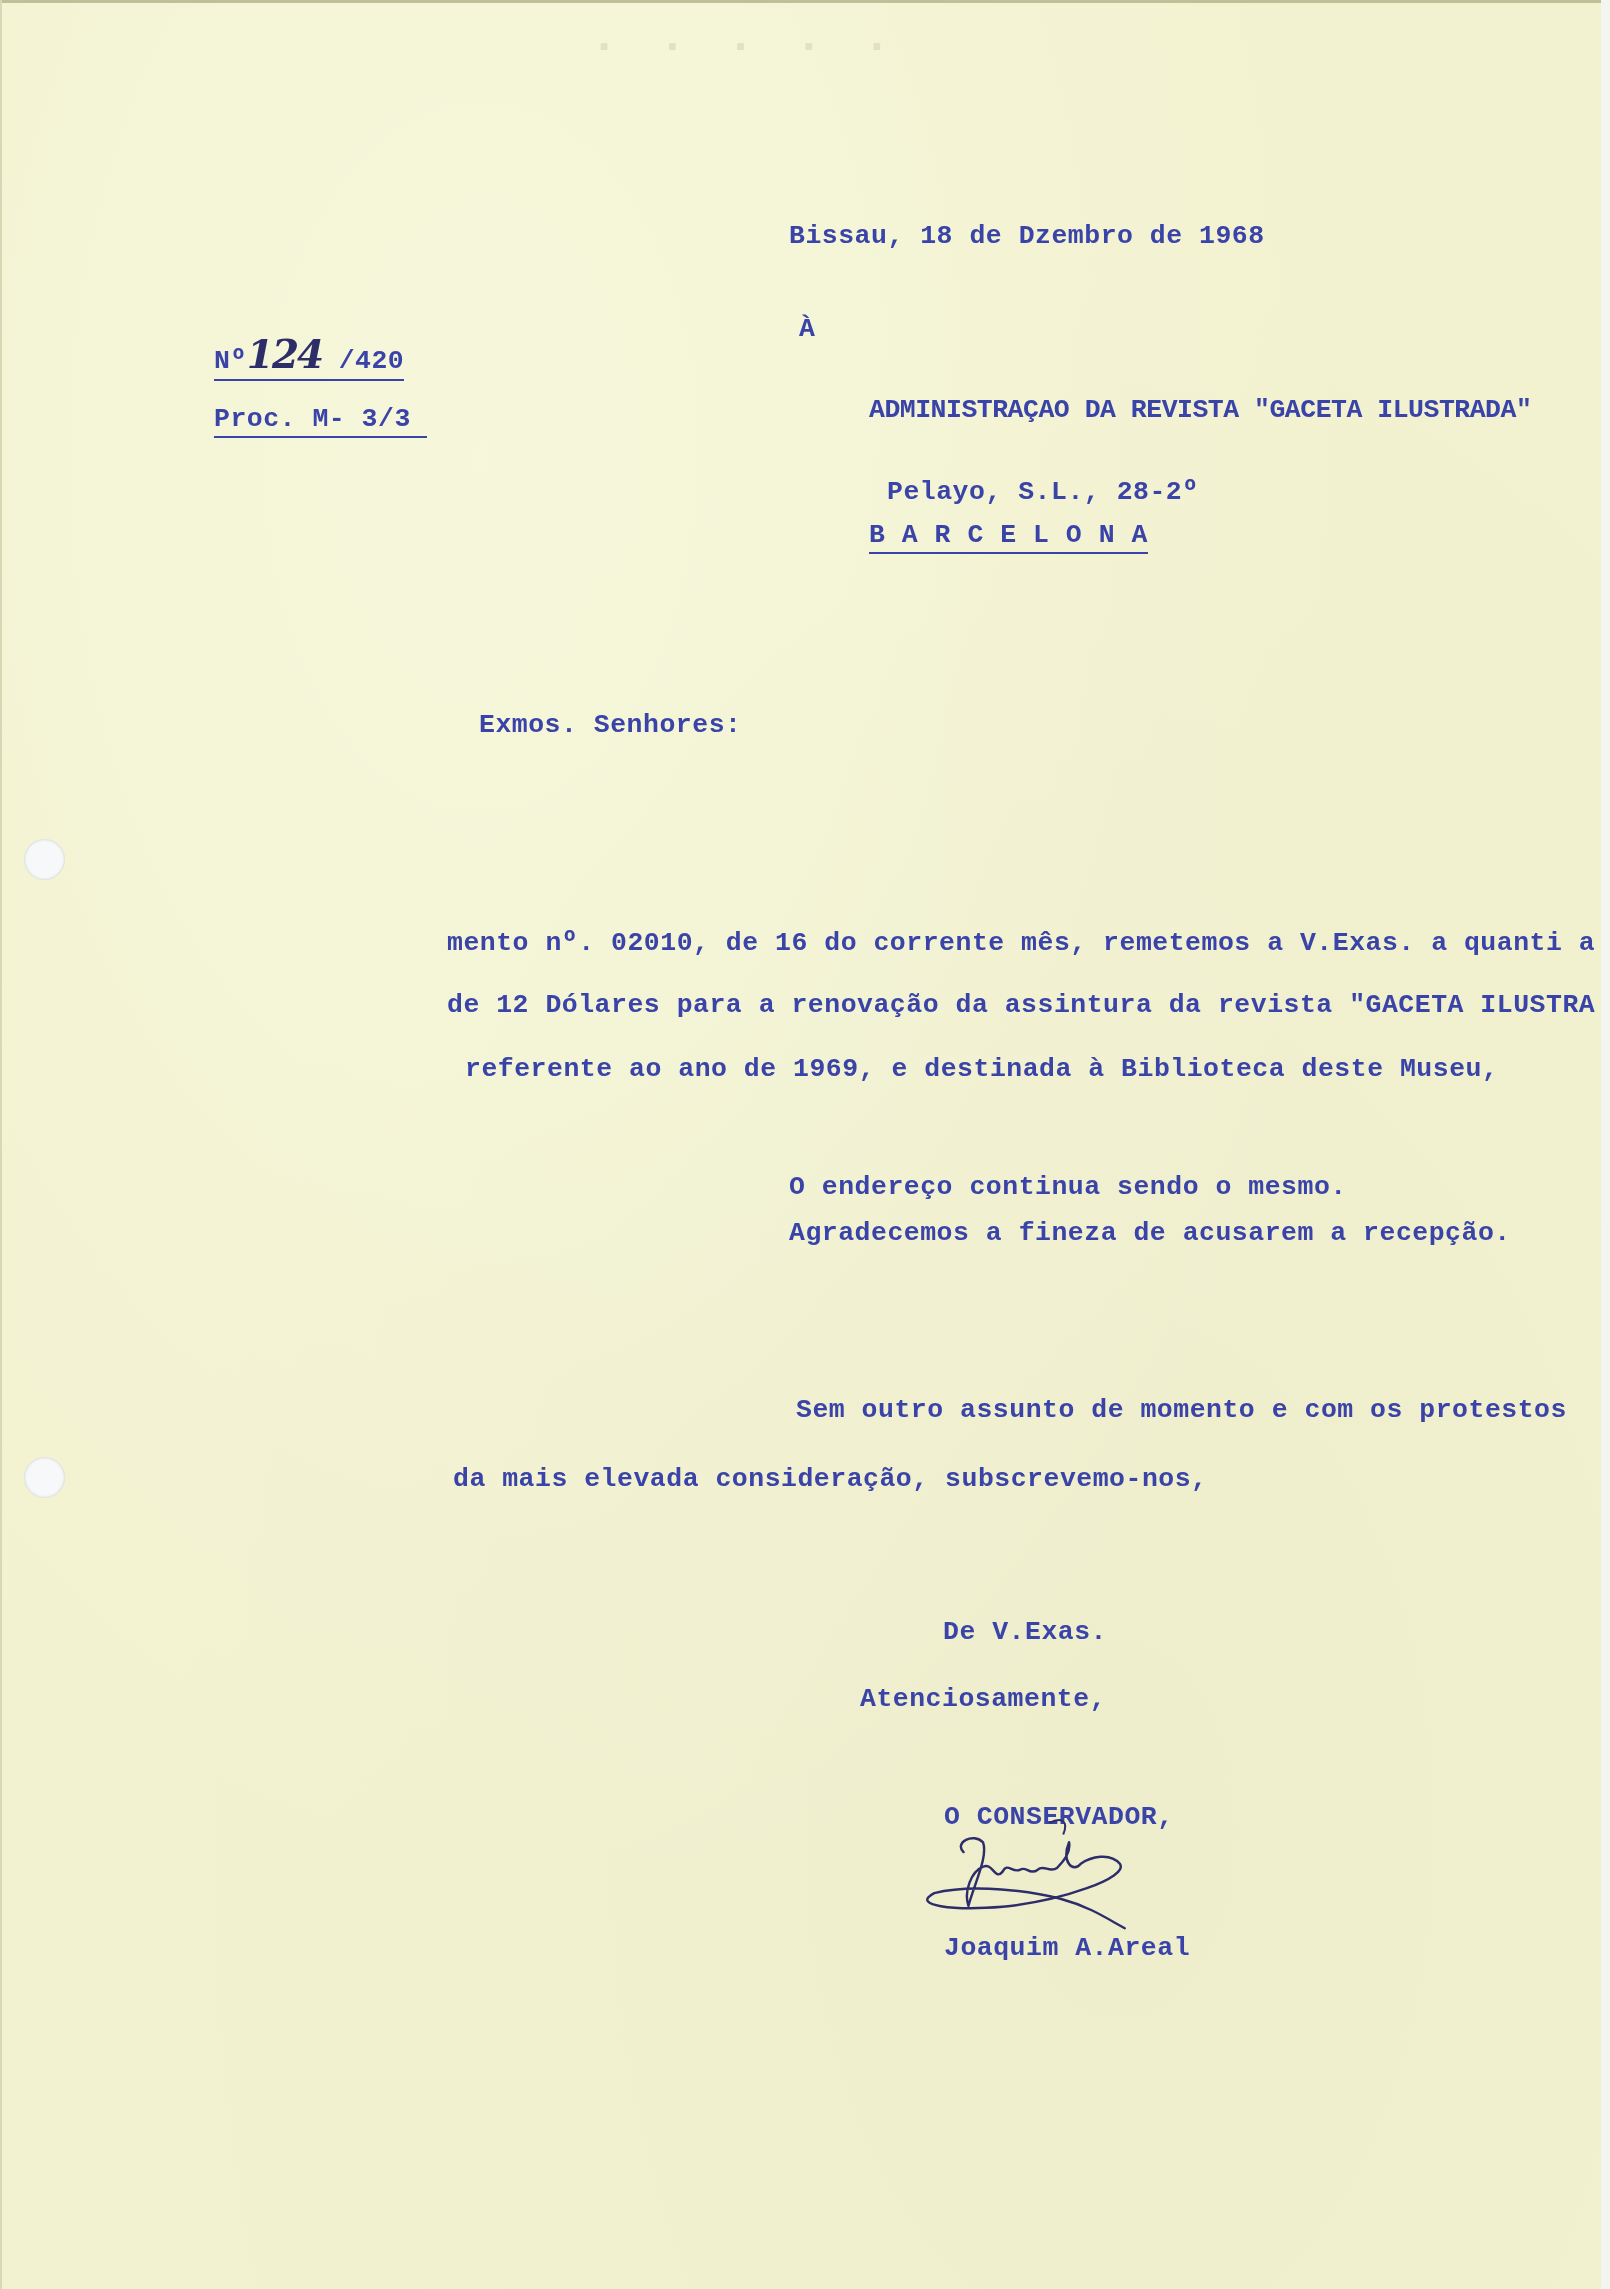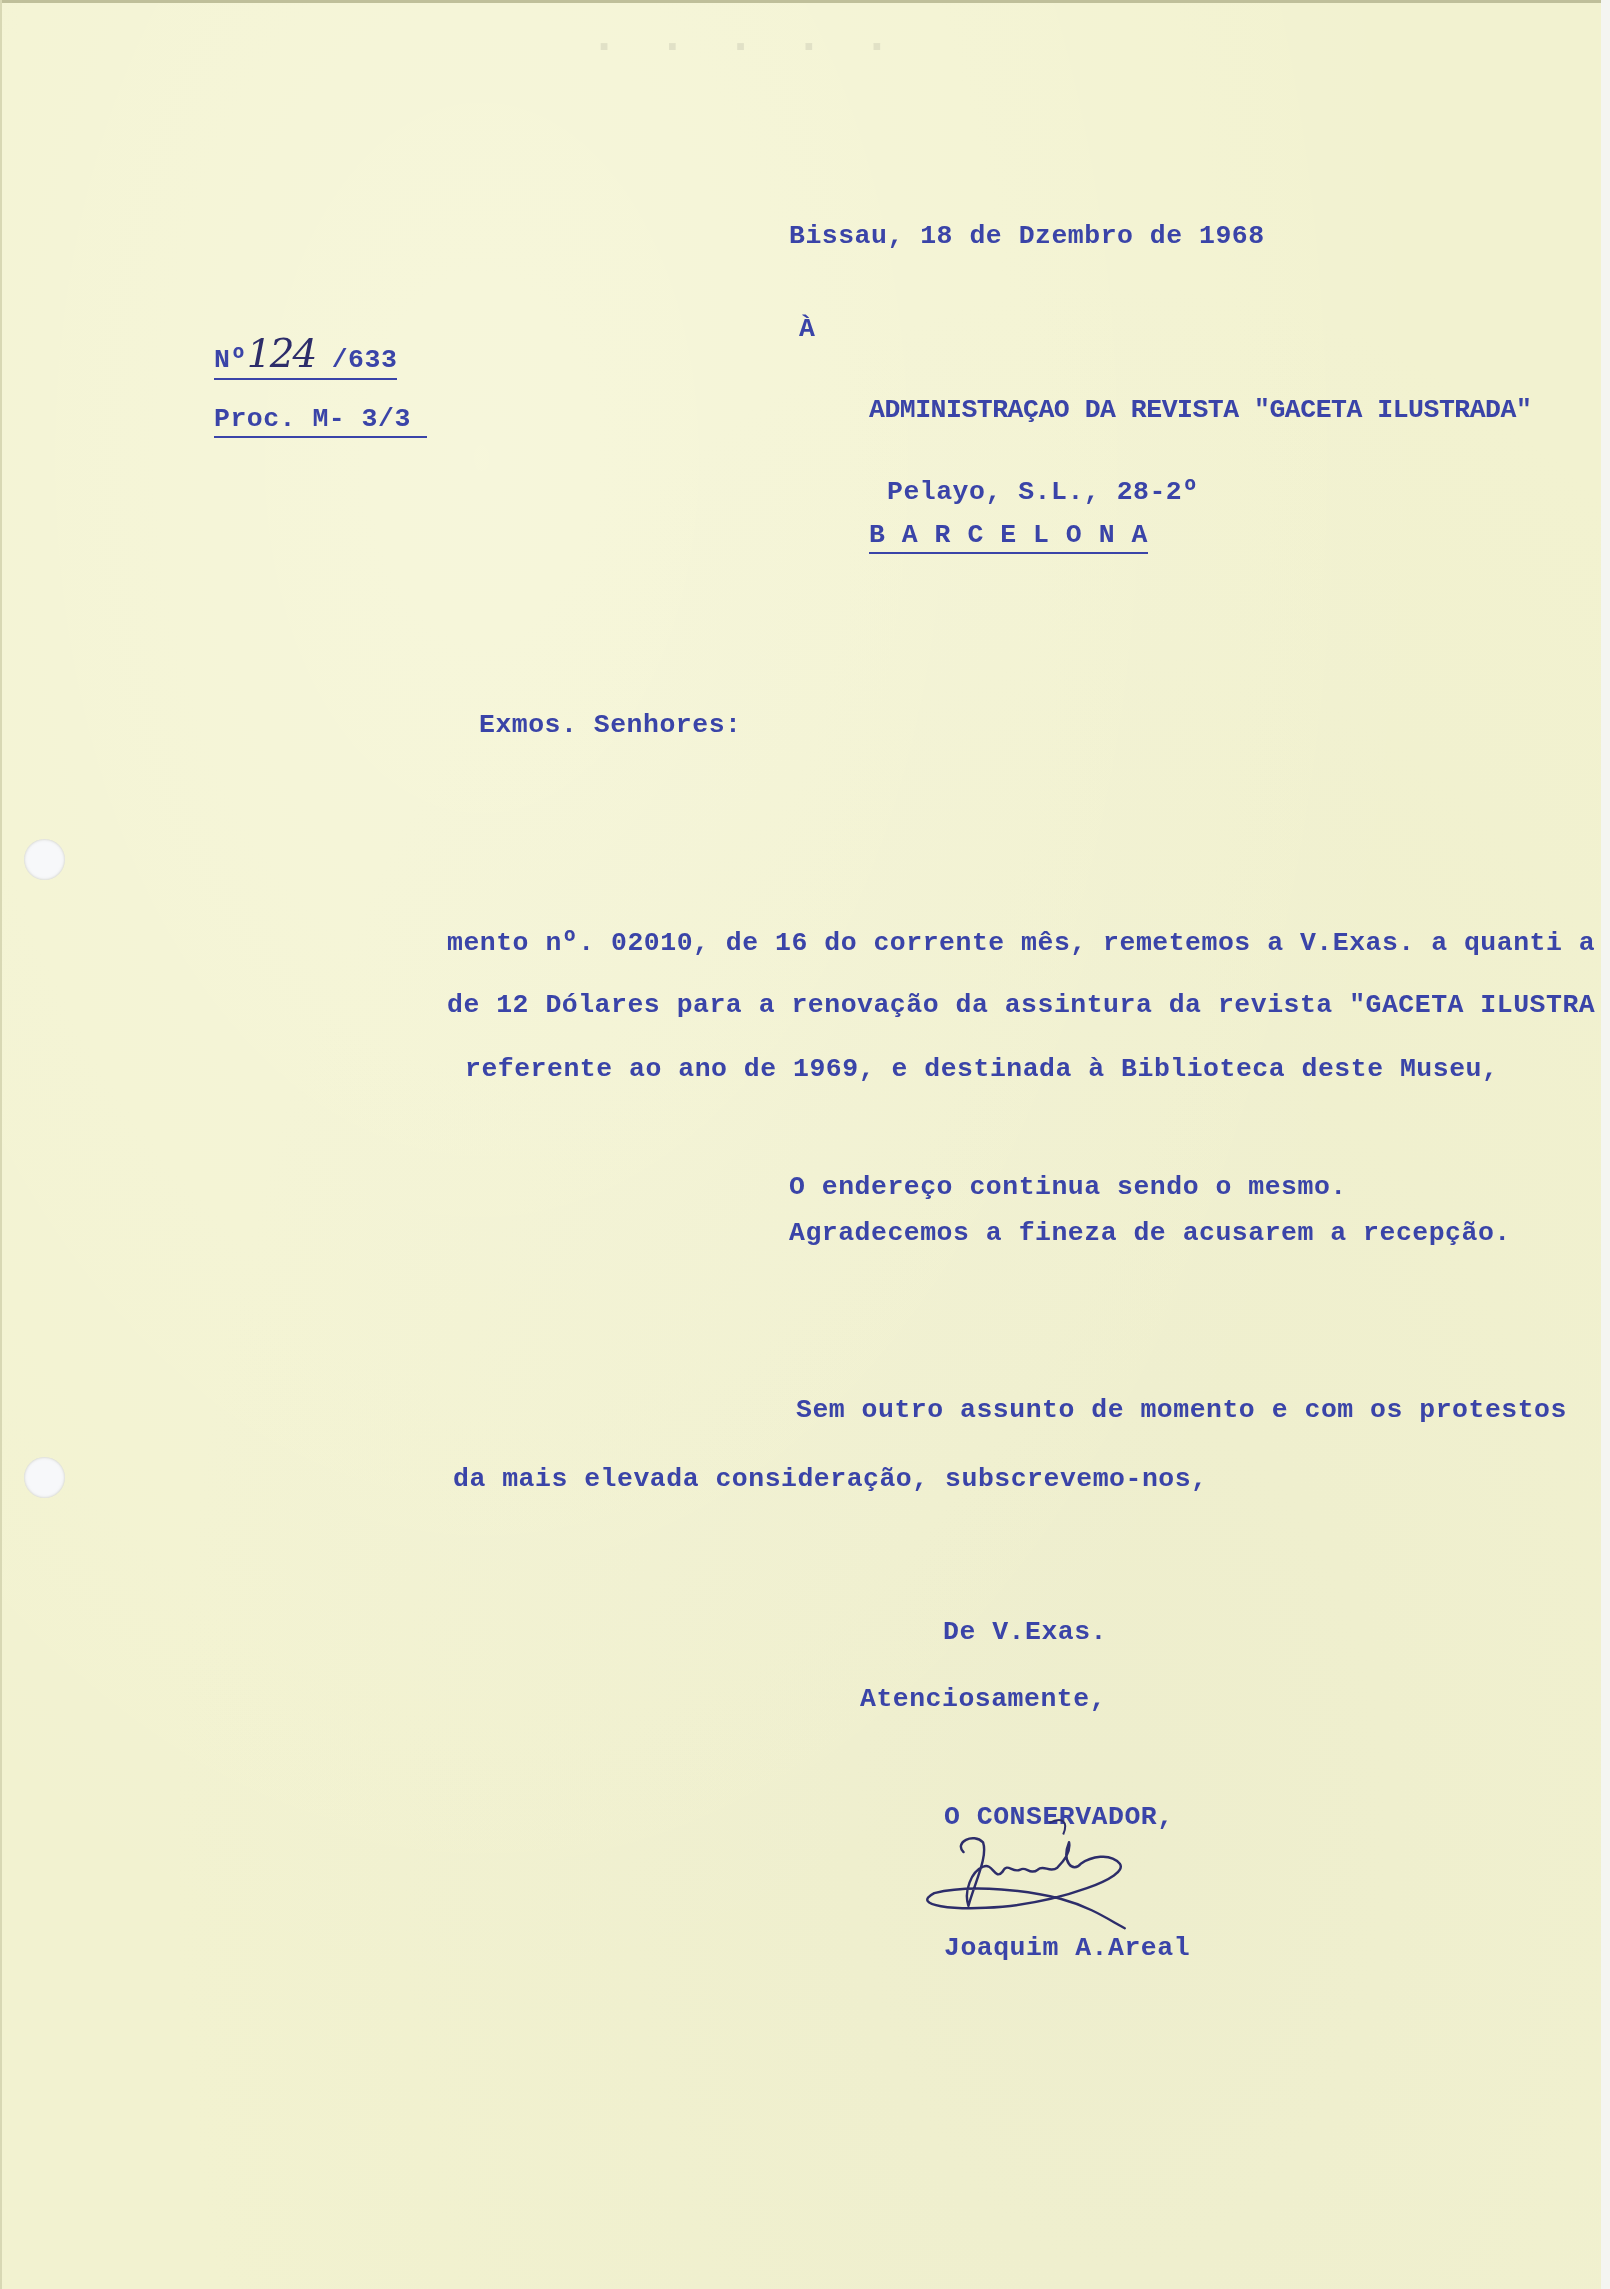--- a/index.html
+++ b/index.html
@@ -25,38 +25,38 @@
     font-family:"Liberation Mono", "DejaVu Sans Mono", monospace;
     font-weight:bold; color:#3a44a8; font-size:26.5px; letter-spacing:0.5px;
   }
   .ghost {
     position:absolute; left:588px; top:19.6px; white-space:nowrap;
     font-family:"Liberation Mono", monospace; font-weight:bold;
     font-size:47px; color:rgba(190,190,170,0.35); letter-spacing:5.9px;
   }
   .ul { border-bottom:2.9px solid #3a44a8; padding-bottom:2px; }
   .hand {
-    font-family:"DejaVu Serif", serif; font-weight:normal; font-style:italic;
+    font-family:"DejaVu Serif", serif; font-weight:bold; font-style:italic;
     color:#2d2d6a; font-size:37px;margin-top:8px;
   }
   .sig { position:absolute; left:912px; top:1813px; width:314px; height:127px; }
 </style>
 </head>
 <body>
 
 <div class="paper">
   <div class="ghost">· · · · ·</div>
 
   <div class="hole" style="top:839px;"></div>
   <div class="hole" style="top:1457px;"></div>
 
   <div class="t" style="left:787px; top:173px;margin-top:48px;">Bissau, 18 de Dzembro de 1968</div>
 
   <div class="t ul" style="left:212px; top:331px;">
-    <span>Nº</span><span class="hand" style="font-size:39px; letter-spacing:-2px;">124</span><span> /633</span>
+    <span>Nº</span><span class="hand" style="font-size:39px; letter-spacing:-2px;">124</span><span> /420</span>
   </div>
   <div class="t ul" style="left:212px; top:404px; padding-right:15.7px;">Proc. M- 3/3</div>
 
   <div class="t" style="left:797px; top:314px;">À</div>
   <div class="t" style="left:867px; top:395px; letter-spacing:-0.5px;">ADMINISTRAÇAO DA REVISTA "GACETA ILUSTRADA"</div>
   <div class="t" style="left:867px; top:477px;margin-left:18px;">Pelayo, S.L., 28-2º</div>
   <div class="t ul" style="left:867px; top:520px;">B A R C E L O N A</div>
 
   <div class="t" style="left:477px; top:710px;">Exmos. Senhores:</div>
 

